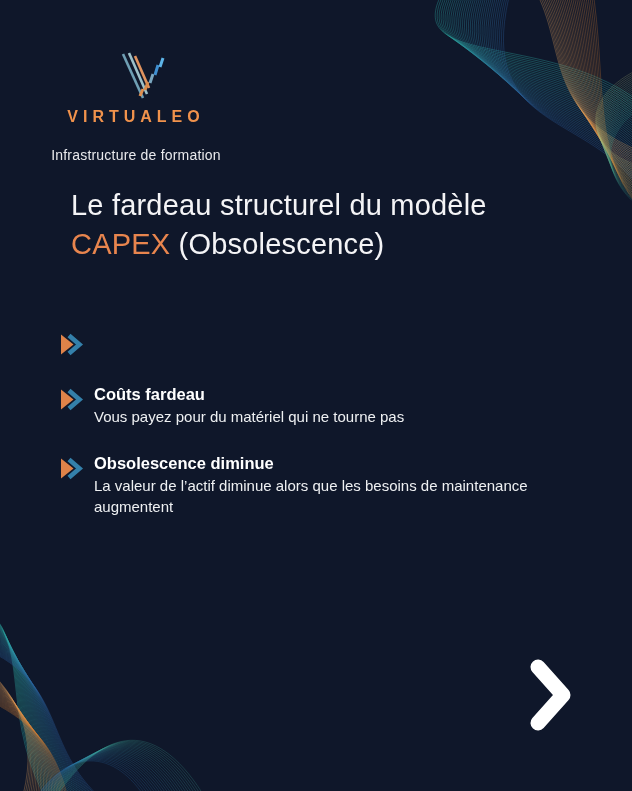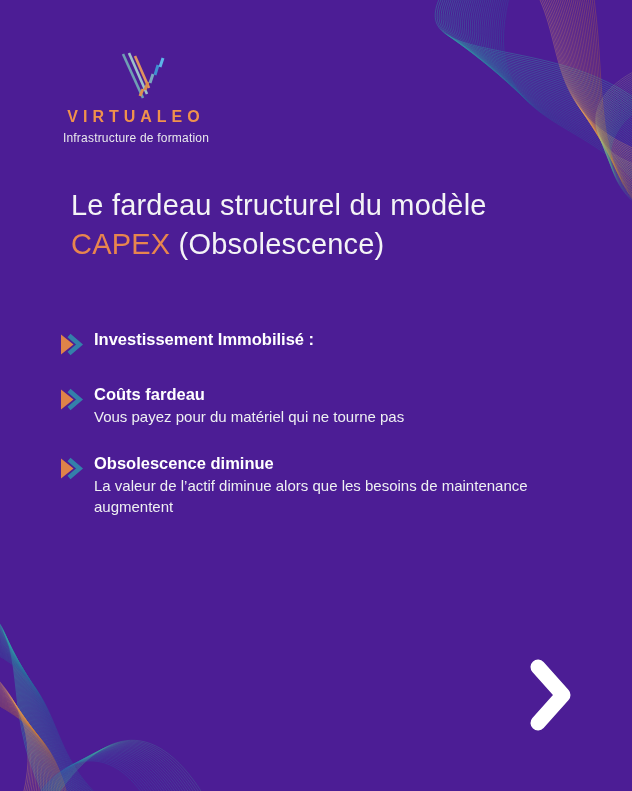--- a/index.html
+++ b/index.html
@@ -1,40 +1,40 @@
 <!DOCTYPE html>
 <html><head>
 <meta charset="utf-8">
 <style>
   html,body{margin:0;padding:0;}
   .slide{
     position:relative;
     width:632px;height:791px;
-    background:#4c1d95;
+    background:#0f172a;
     overflow:hidden;
     font-family:"Liberation Sans", sans-serif;
     color:#f5f5f7;
   }
   
   .deco{position:absolute;pointer-events:none;}
   .deco-tr{top:0;right:0;}
   .deco-bl{bottom:0;left:0;}
 
   
   .logo{
     position:absolute;left:58px;top:52px;width:156px;
     display:flex;flex-direction:column;align-items:center;
   }
   .logo-mark{width:58px;height:54px;margin-bottom:2px;}
   .brand{
     font-size:16px;font-weight:700;letter-spacing:5px;
     color:#f0924c;white-space:nowrap;
   }
   .tagline{
-    margin-top:5px;font-size:12px;font-weight:300;color:#e9e9ec;
+    margin-top:21px;font-size:14px;font-weight:300;color:#e9e9ec;
     letter-spacing:0.2px;white-space:nowrap;
   }
 
   
   .title{
     position:absolute;left:71px;top:186px;width:520px;
     font-size:29px;line-height:39px;font-weight:400;
     letter-spacing:0.2px;color:#f4f4f6;
   }
   .title .hl{color:#e8854e;}
@@ -266,21 +266,20 @@
   </h1>
 
   <div class="bullets">
 
     <div class="bullet">
       <svg class="bullet-icon" viewBox="0 0 27 27">
         <polyline points="11,4.5 21.5,13.5 11,22.5" fill="none" stroke="#3480aa" stroke-width="4.6"></polyline>
         <polygon points="3,3.5 15.5,13.5 3,23.5" fill="#df8349"></polygon>
       </svg>
       <div class="bullet-text">
-        <span class="bullet-heading">Investissement Immobilisé :</span>
       </div>
     </div>
 
     <div class="bullet">
       <svg class="bullet-icon" viewBox="0 0 27 27">
         <polyline points="11,4.5 21.5,13.5 11,22.5" fill="none" stroke="#3480aa" stroke-width="4.6"></polyline>
         <polygon points="3,3.5 15.5,13.5 3,23.5" fill="#df8349"></polygon>
       </svg>
       <div class="bullet-text">
         <span class="bullet-heading">Coûts fardeau</span>

